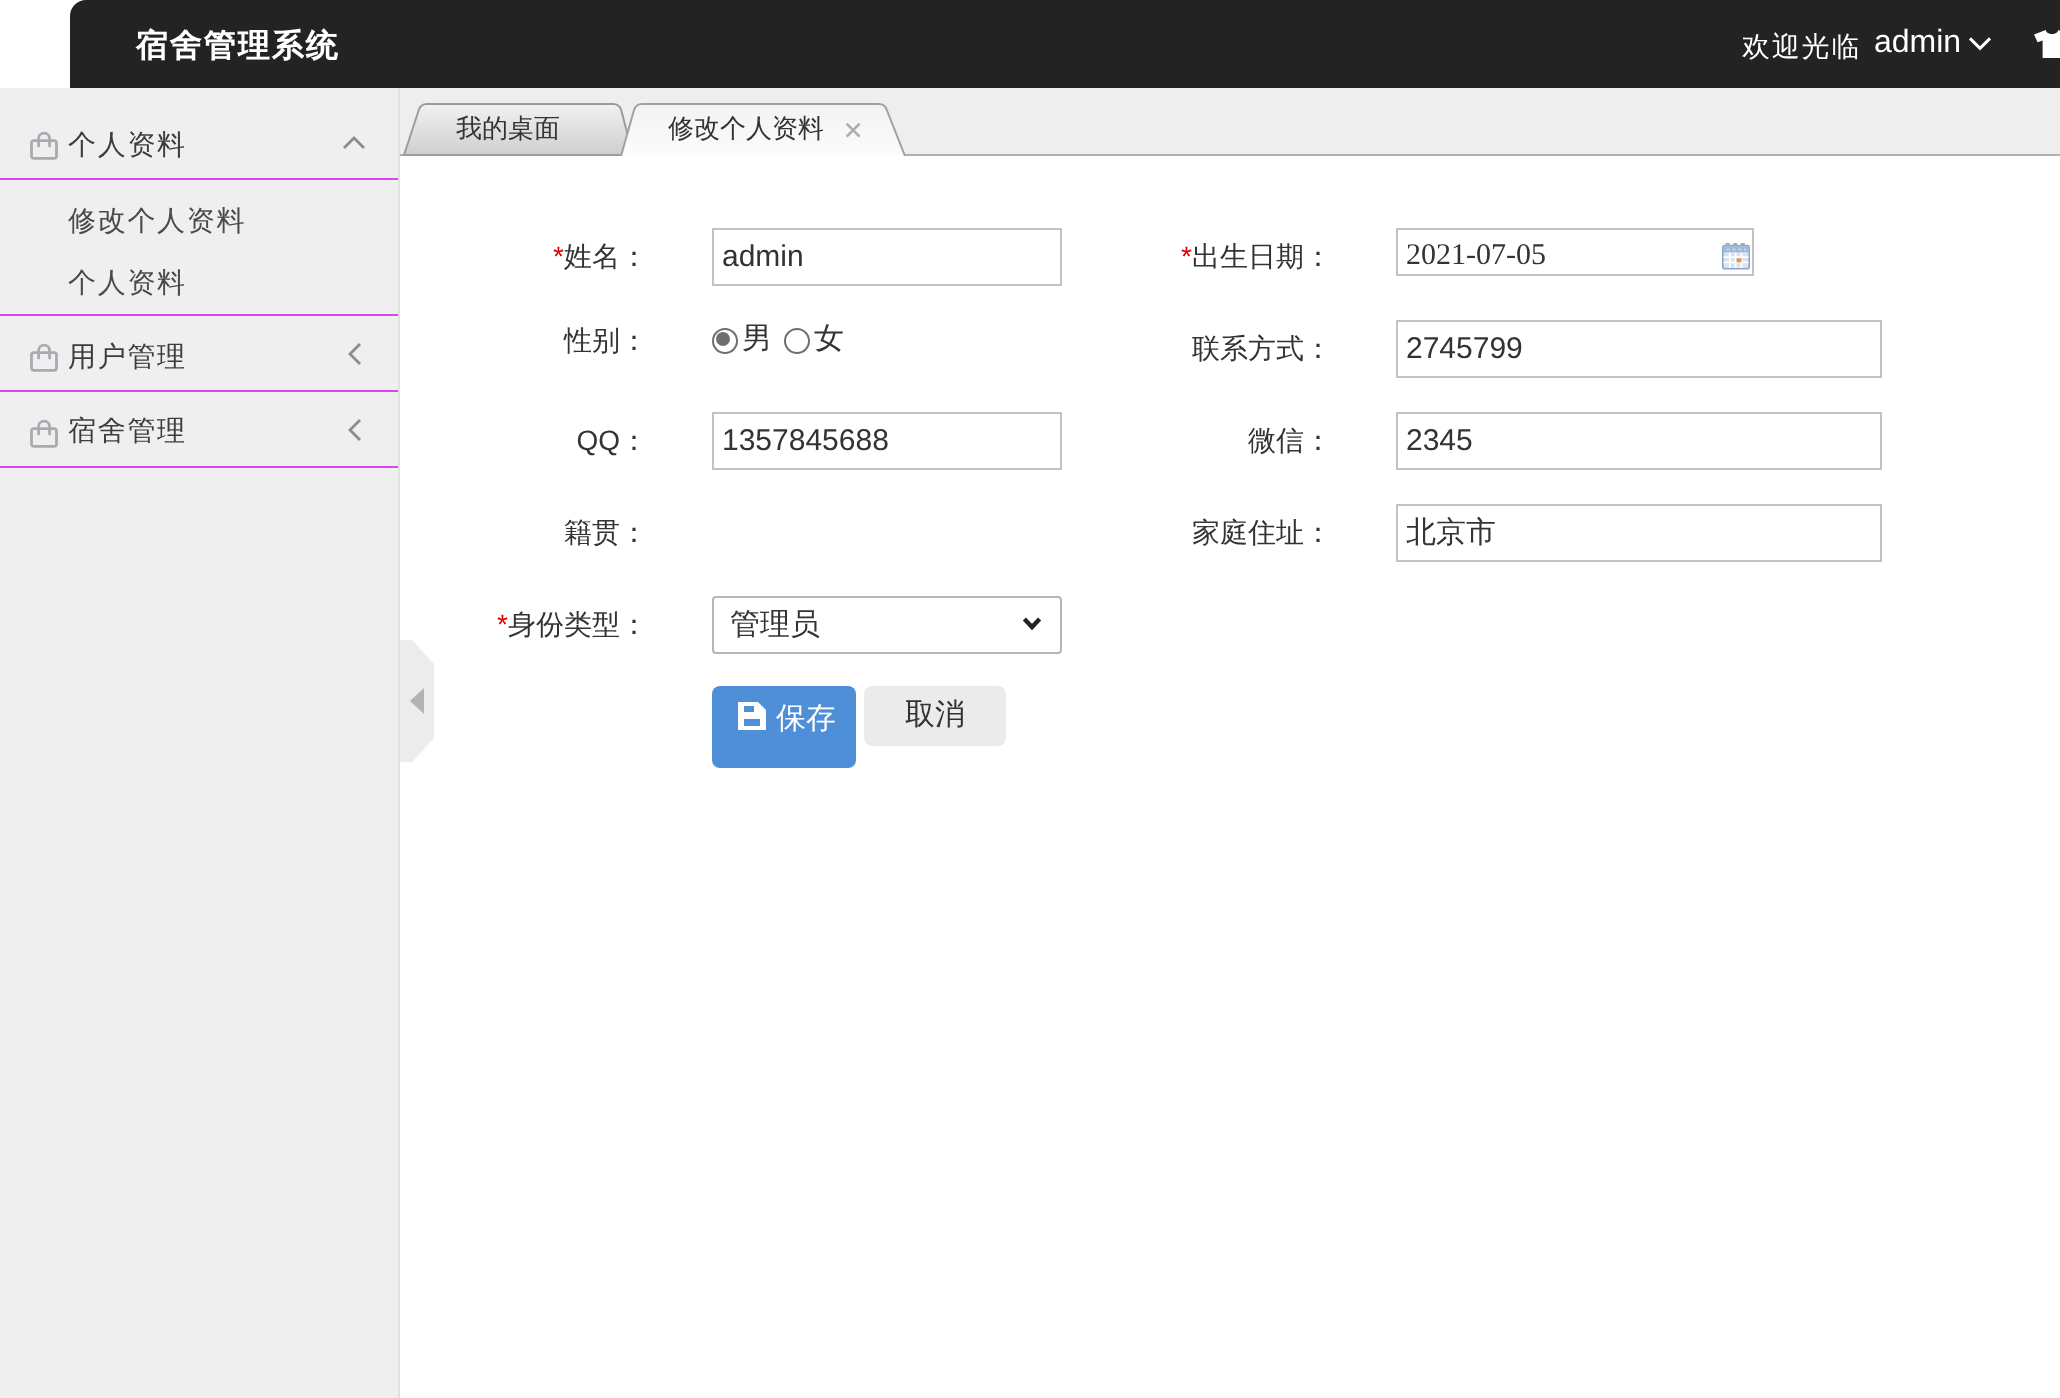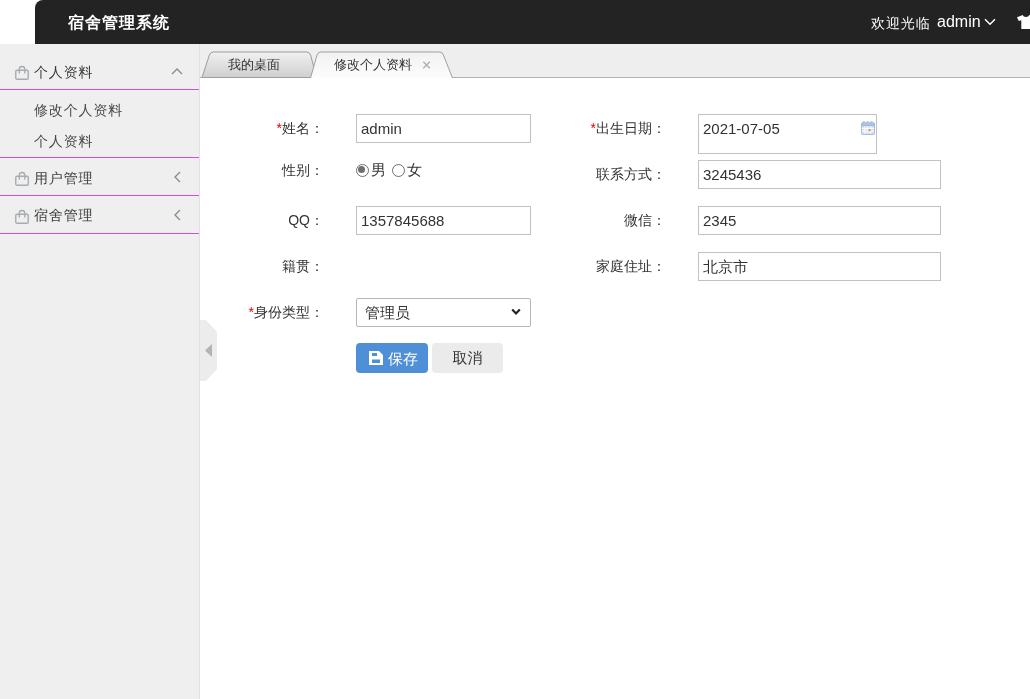--- a/index.html
+++ b/index.html
@@ -27,21 +27,21 @@
 
 #content { position:absolute; left:200px; top:78px; width:830px; height:621px; background:#fff; }
 
 
 .lbl { position:absolute; font-size:14px; color:#333; text-align:right; height:20px; line-height:20px; }
 .lbl b { color:#e00000; font-weight:normal; }
 .inp { position:absolute; height:29px; border:1px solid #c2c2c2; background:#fff; font-size:15px; color:#333; padding-left:4px; line-height:27px; white-space:nowrap; }
 .radio { position:absolute; width:13px; height:13px; border:1.5px solid #6e6e6e; border-radius:50%; background:#fff; }
 .radio.on::after { content:""; position:absolute; left:1.5px; top:1.5px; width:7px; height:7px; border-radius:50%; background:#6e6e6e; }
 .rlbl { position:absolute; font-size:15px; color:#333; height:20px; line-height:20px; }
-#savebtn { position:absolute; left:356px; top:343px; width:72px; height:30px; background:#4e8fd8; border-radius:4px; }
+#savebtn { position:absolute; left:356px; top:343px; width:72px; height:41px; background:#4e8fd8; border-radius:4px; }
 #savebtn span { position:absolute; left:32px; top:7px; color:#fff; font-size:15px; }
 #cancelbtn { position:absolute; left:432px; top:343px; width:71px; height:30px; background:#ebebeb; border-radius:4px; text-align:center; line-height:30px; font-size:15px; color:#333; }
 </style>
 </head>
 <body>
 <div id="page">
   <div id="header">
     <div id="title">宿舍管理系统</div>
     <div id="welcome">欢迎光临</div>
     <div id="adminname">admin</div>
@@ -140,31 +140,31 @@
   <div class="inp" style="left:356px;top:298px;width:175px;padding-left:8px;border-color:#b6b6b6;border-radius:2px;">管理员</div>
   <svg class="abs" style="left:511px;top:308px" width="10" height="8" viewBox="0 0 10 8">
       <polyline points="1.2,1.5 5,5.5 8.8,1.5" fill="none" stroke="#222" stroke-width="2.2"></polyline>
     </svg>
 
   <span class="radio on" style="left:355.5px;top:163.5px;"></span>
   <div class="rlbl" style="left:371px;top:160px;">男</div>
   <span class="radio" style="left:391.5px;top:163.5px;"></span>
   <div class="rlbl" style="left:407px;top:160px;">女</div>
 
-  <div class="inp" style="left:698px;top:114px;width:179px;height:40px;">2021-07-05</div>
+  <div class="inp" style="left:698px;top:114px;width:179px;height:24px;font-family:Liberation Serif, serif;">2021-07-05</div>
   <svg class="abs" style="left:861px;top:121px" width="14" height="14" viewBox="0 0 14 14">
     <path d="M1.8 0.9 h2 M5.6 0.9 h2 M9.4 0.9 h2" stroke="#9aa4ae" stroke-width="0.9"></path>
     <rect x="0.4" y="1.8" width="13.2" height="11.6" rx="1" fill="#d8e2f1" stroke="#8ba6cc" stroke-width="0.8"></rect>
     <rect x="1" y="2.4" width="12" height="2.7" fill="#9db7de"></rect>
     <path d="M2.2 3.7 h1.6 M5.2 3.7 h1.6 M8.2 3.7 h1.6 M11 3.7 h1.2" stroke="#c8d6ea" stroke-width="0.8"></path>
     <path d="M0.8 7.6 h12.4 M0.8 10.2 h12.4" stroke="#ffffff" stroke-width="0.9"></path>
     <path d="M3.9 5.4 v7.6 M6.8 5.4 v7.6 M9.7 5.4 v7.6" stroke="#ffffff" stroke-width="0.9"></path>
     <rect x="7.3" y="8.1" width="2.4" height="2.1" fill="#e2945a"></rect>
   </svg>
-  <div class="inp" style="left:698px;top:160px;width:243px;">3245436</div>
+  <div class="inp" style="left:698px;top:160px;width:243px;">2745799</div>
   <div class="inp" style="left:698px;top:206px;width:243px;">2345</div>
   <div class="inp" style="left:698px;top:252px;width:243px;">北京市</div>
 
   <div id="savebtn">
     <svg class="abs" style="left:13px;top:8px" width="14" height="14" viewBox="0 0 14 14">
       <path d="M0,0 L10,0 L14,4 L14,14 L0,14 Z" fill="#fff"></path>
       <rect x="3" y="2" width="5" height="3" fill="#4e8fd8"></rect>
       <rect x="3" y="8.5" width="8" height="3.5" fill="#4e8fd8"></rect>
     </svg>
     <span>保存</span>

